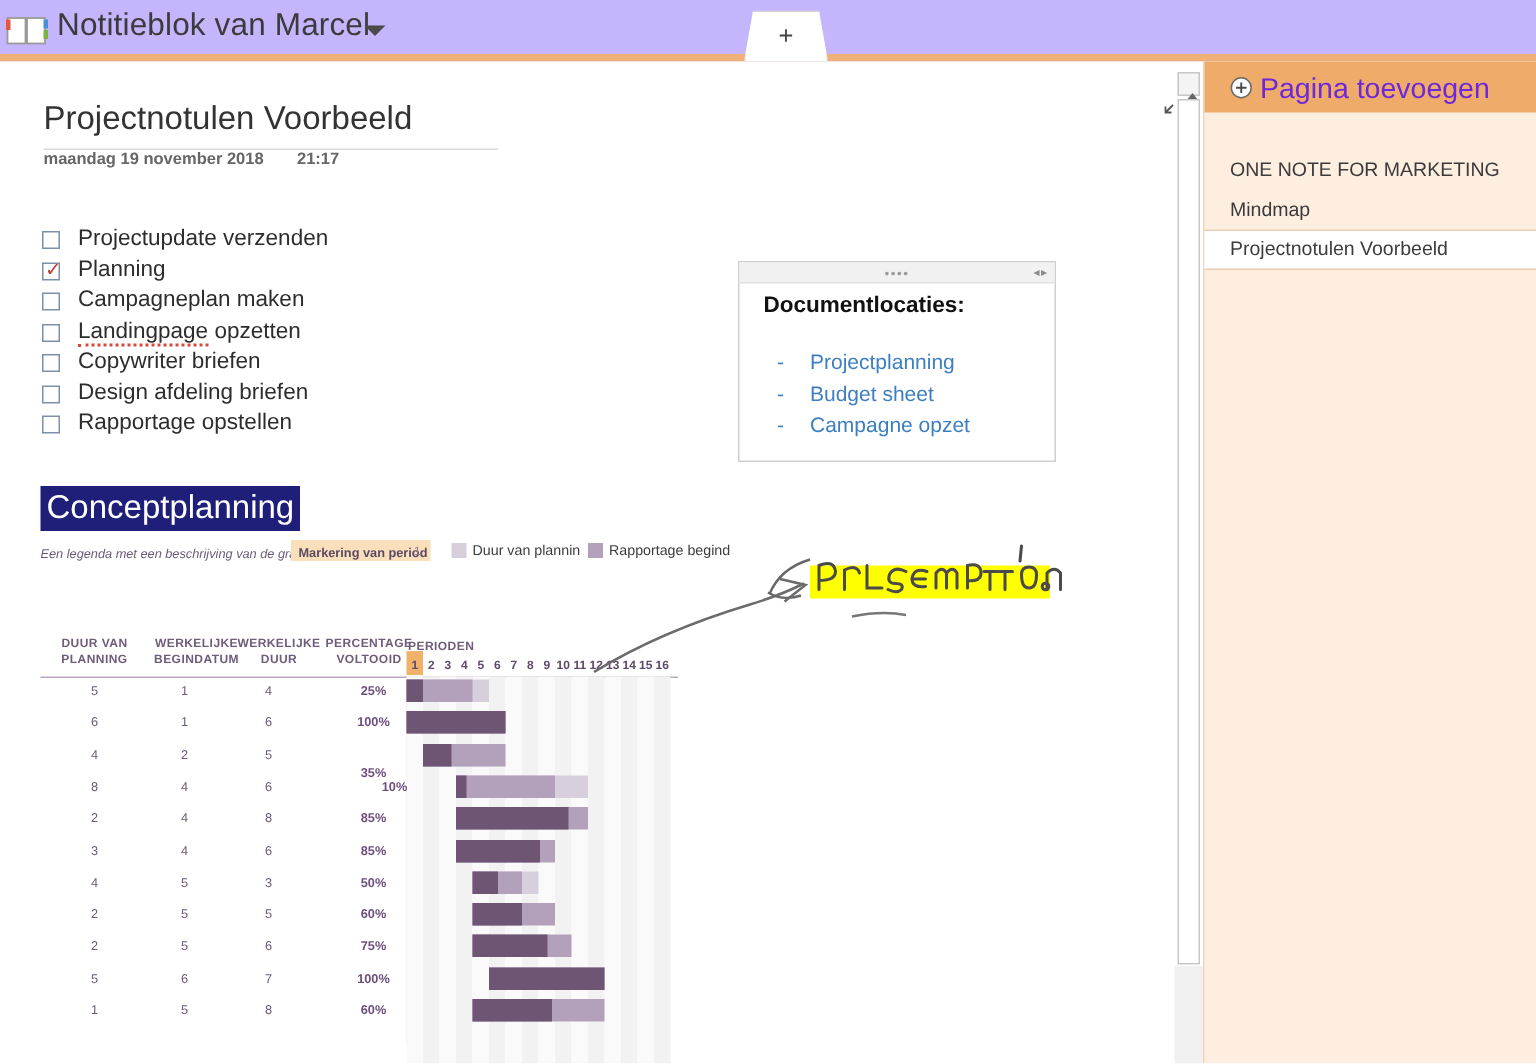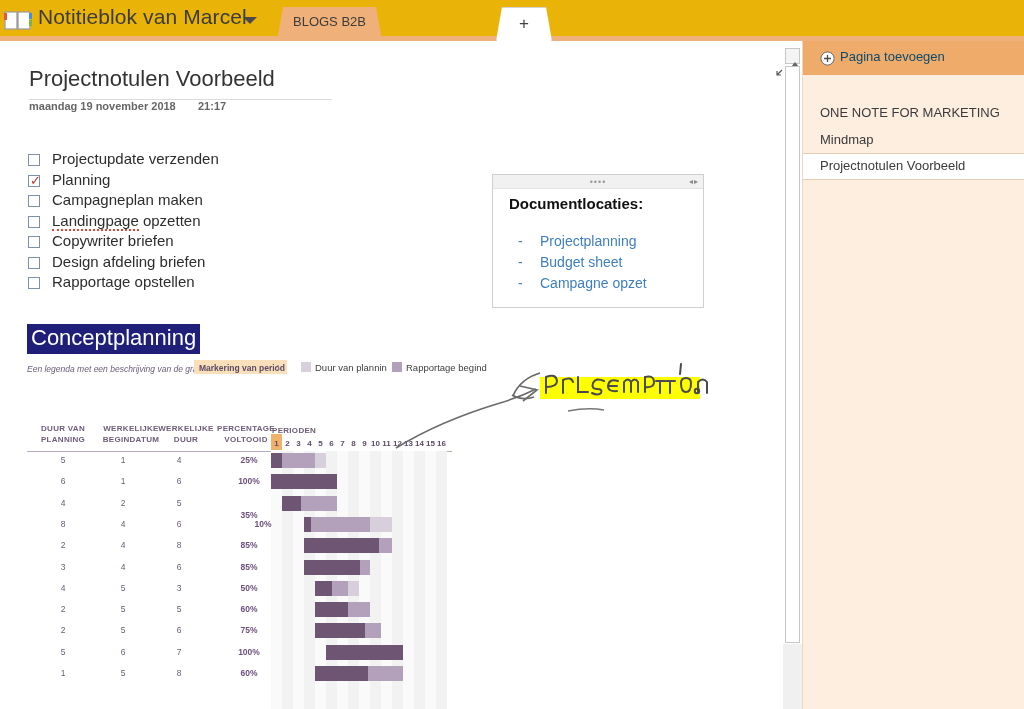--- a/index.html
+++ b/index.html
@@ -3,21 +3,21 @@
 <meta charset="utf-8">
 <style>
   html,body{margin:0;padding:0;}
   body{
     width:1024px;height:709px;overflow:hidden;position:relative;
     background:#ffffff;
     font-family:"Liberation Sans","DejaVu Sans",sans-serif;
     -webkit-font-smoothing:antialiased;
   }
   
-  #topbar{position:absolute;left:0;top:0;width:1024px;height:41px;background:#eab308;}
+  #topbar{position:absolute;left:0;top:0;width:1024px;height:41px;background:#c4b5fd;}
   #topbar-underline{position:absolute;left:0;top:36px;width:1024px;height:5px;background:#efb07a;}
   #notebook-icon{position:absolute;left:4px;top:10px;width:30px;height:22px;}
   #notebook-title{position:absolute;left:38px;top:5px;font-size:21px;color:#3b3b3b;font-weight:400;white-space:nowrap;letter-spacing:.1px;}
   #notebook-caret{position:absolute;left:243px;top:17px;width:0;height:0;border-left:7px solid transparent;border-right:7px solid transparent;border-top:7px solid #4a4a4a;}
   .sec-tab{position:absolute;top:7px;height:34px;line-height:30px;font-size:13px;color:#3c3c3c;text-align:center;}
   #tab-0{left:277px;width:105px;background:#efb07a;
      clip-path:polygon(0 100%,6px 0,99px 0,105px 100%);}
   #tab-1{left:386px;width:116px;background:#ac9ed9;
      clip-path:polygon(0 100%,8px 0,108px 0,116px 100%);}
   #tab-add{left:496px;width:56px;background:#ffffff;border:1px solid #d3d3d3;border-bottom:none;box-sizing:border-box;
@@ -75,21 +75,21 @@
   #ink{position:absolute;left:0;top:0;width:783px;height:668px;pointer-events:none;}
   
   #rail{position:absolute;left:783px;top:41px;width:19px;height:668px;background:#fff;}
   #rail-track{position:absolute;left:2px;top:7px;width:15px;height:16px;background:#f4f4f4;border:1px solid #c7c7c7;box-sizing:border-box;}
   #rail-up{position:absolute;left:5px;top:13px;width:0;height:0;border-left:4px solid transparent;border-right:4px solid transparent;border-bottom:5px solid #666;}
   #rail-thumb{position:absolute;left:2px;top:25px;width:15px;height:577px;background:#fff;border:1px solid #c7c7c7;box-sizing:border-box;}
   #rail-bot{position:absolute;left:0;top:603px;width:19px;height:65px;background:#f0f0f0;}
   #panel{position:absolute;left:802px;top:41px;width:222px;height:668px;background:#fdeee0;border-left:1px solid #efd7bf;box-sizing:border-box;}
   #panel-add{position:absolute;left:0;top:0;width:222px;height:34px;background:#efab6a;}
   #plus-icon{position:absolute;left:17px;top:10px;width:15px;height:15px;}
-  #panel-add-label{position:absolute;left:37px;top:8px;font-size:13px;color:#0c4a6e;white-space:nowrap;}
+  #panel-add-label{position:absolute;left:37px;top:8px;font-size:19px;color:#6d28d9;white-space:nowrap;}
   .pg{position:absolute;left:0;width:222px;height:25px;}
   .pg-label{position:absolute;left:17px;top:4px;font-size:13px;color:#3b3b3b;white-space:nowrap;}
   .pg-sel{background:#ffffff;border-top:1px solid #e8cdb2;border-bottom:1px solid #e8cdb2;}
 </style>
 </head>
 <body>
 
 <div id="topbar">
   <div id="topbar-underline"></div>
 
@@ -100,21 +100,20 @@
       <rect x="0" y="3" width="3" height="7" fill="#e8553b"></rect>
       <rect x="25" y="3" width="3" height="6" fill="#4a90d9"></rect>
       <rect x="25" y="10" width="3" height="6" fill="#7cb342"></rect>
       <line x1="13.5" y1="2" x2="13.5" y2="19" stroke="#9a9a9a" stroke-width="1.2"></line>
     </svg>
   </div>
 
   <div id="notebook-title">Notitieblok van Marcel</div>
   <div id="notebook-caret"></div>
 
-  <div class="sec-tab" id="tab-0">BLOGS B2B</div>
   <div class="sec-tab" id="tab-add">+</div>
 </div>
 
 <div id="canvas">
 
   <div id="expand-icon">
     <svg width="16" height="16" viewBox="0 0 16 16">
       <path d="M10 2 L14 2 L14 6 M14 2 L9 7" stroke="#555" stroke-width="1.2" fill="none"></path>
       <path d="M6 14 L2 14 L2 10 M2 14 L7 9" stroke="#555" stroke-width="1.2" fill="none"></path>
     </svg>

